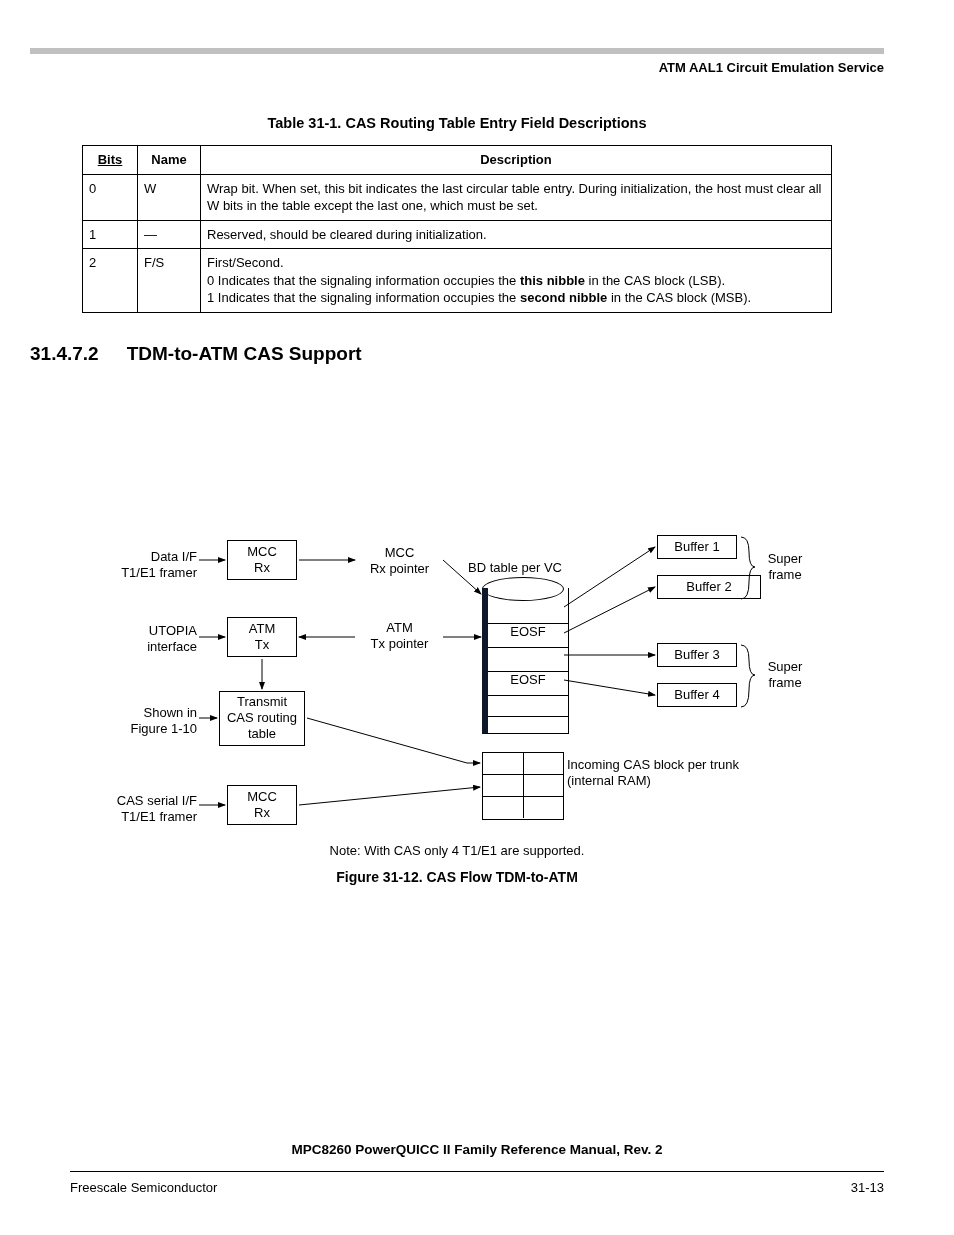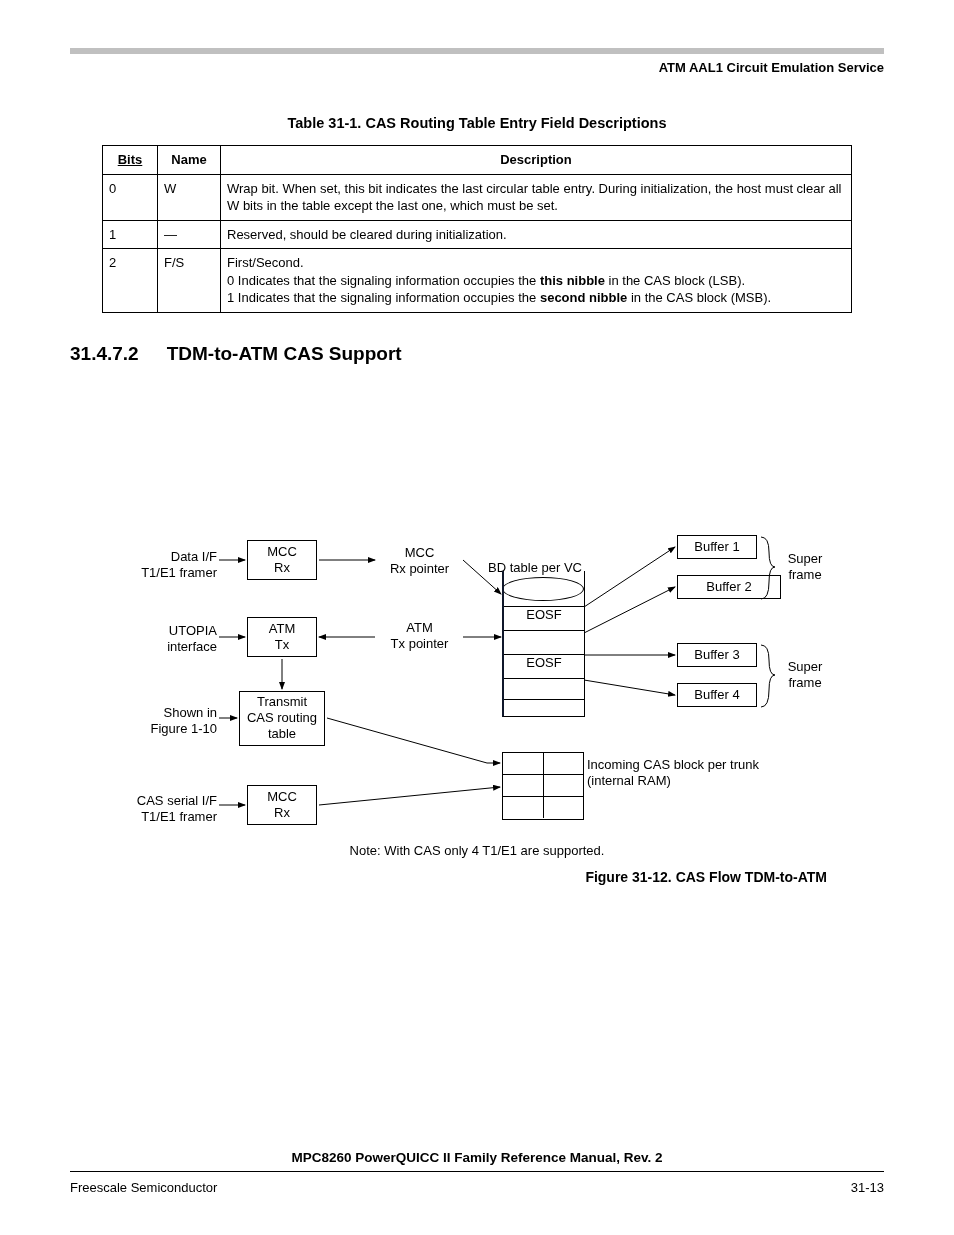--- a/index.html
+++ b/index.html
@@ -4,21 +4,21 @@
 <style>
   body {
     font-family: Arial, Helvetica, sans-serif;
     margin: 0;
     padding: 0;
     width: 954px;
     background: #fff;
     color: #000;
   }
   .page {
-    padding: 48px 70px 30px 70px;
+    padding: 48px 70px 30px 30px;
     position: relative;
     box-sizing: border-box;
     height: 1235px;
   }
   .top-rule {
     height: 6px;
     background: #c0c0c0;
     margin-bottom: 6px;
   }
   .top-chapter {
@@ -83,39 +83,39 @@
   }
   .figure-area .label.left { text-align: right; }
   .figure-area .label.center { text-align: center; }
   .figure-area .label.right { text-align: center; }
   svg.arrows {
     position: absolute;
     left: 0; top: 0; width: 700px; height: 360px;
     pointer-events: none;
   }
   .figure-caption {
-    text-align: right;
+    text-align: center;
     font-weight: bold;
     font-size: 14px;
     margin-top: 12px;
   }
   .note-line {
     text-align: center;
     font-size: 13px;
     margin-top: 8px;
   }
   .footer {
     position: absolute;
     left: 70px; right: 70px; bottom: 40px;
     font-size: 13px;
   }
   .footer-title {
     text-align: center;
     font-weight: bold;
-    margin-bottom: 6px;
+    margin-bottom: 14px;
     font-size: 13.5px;
   }
   .footer-rule {
     border-top: 1px solid #000;
     margin-bottom: 8px;
   }
   .footer-row { display: flex; justify-content: space-between; }
 </style>
 </head>
 <body>
@@ -168,21 +168,21 @@
     <div class="box" style="left:120px; top:5px;  width:70px; height:40px;">MCC<br>Rx</div>
     <div class="box" style="left:120px; top:82px; width:70px; height:40px;">ATM<br>Tx</div>
     <div class="box" style="left:112px; top:156px;width:86px; height:55px;">Transmit<br>CAS routing<br>table</div>
     <div class="box" style="left:120px; top:250px;width:70px; height:40px;">MCC<br>Rx</div>
 
     <div class="label center" style="left:250px; top:10px; width:85px;">MCC<br>Rx pointer</div>
     <div class="label center" style="left:250px; top:85px; width:85px;">ATM<br>Tx pointer</div>
     <div class="label center" style="left:353px; top:25px; width:110px;">BD table per VC</div>
 
     <div style="position:absolute; left:375px; top:42px; width:80px; height:22px; border:1px solid #000; border-radius:50%/50%; background:#fff;"></div>
-    <div style="position:absolute; left:375px; top:36px; width:80px; height:145px; border-left:2px solid #0f172a;border-right:1px solid #000;border-bottom:1px solid #000;">
+    <div style="position:absolute; left:375px; top:53px; width:80px; height:145px; border-left:6px solid #0f172a;border-right:1px solid #000;border-bottom:1px solid #000;">
       <div style="height:35px;"></div>
       <div style="border-top:1px solid #000;height:23px;text-align:center;">EOSF</div>
       <div style="border-top:1px solid #000;height:23px;"></div>
       <div style="border-top:1px solid #000;height:23px;text-align:center;">EOSF</div>
       <div style="border-top:1px solid #000;height:20px;"></div>
       <div style="border-top:1px solid #000;"></div>
     </div>
 
     <div style="position:absolute; left:375px; top:217px; width:80px; height:66px; border:1px solid #000;">
       <div style="border-bottom:1px solid #000;height:21px; display:flex;">

